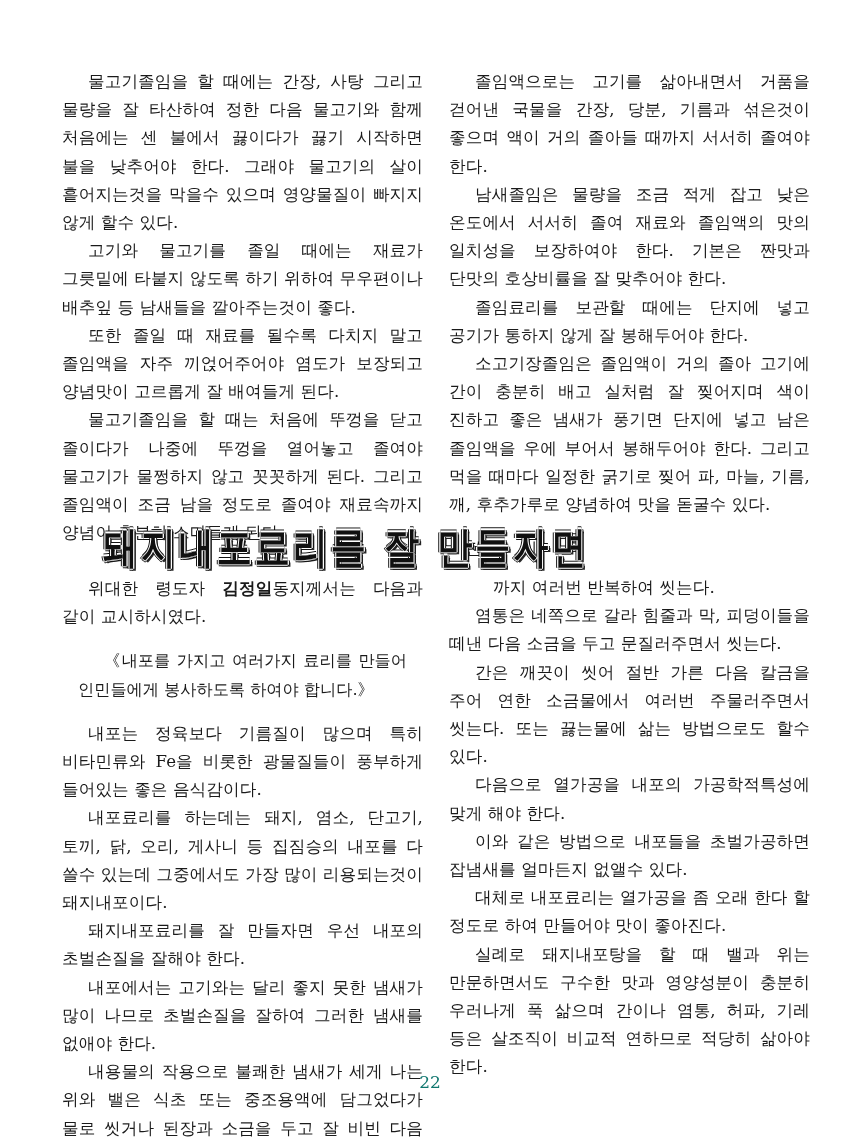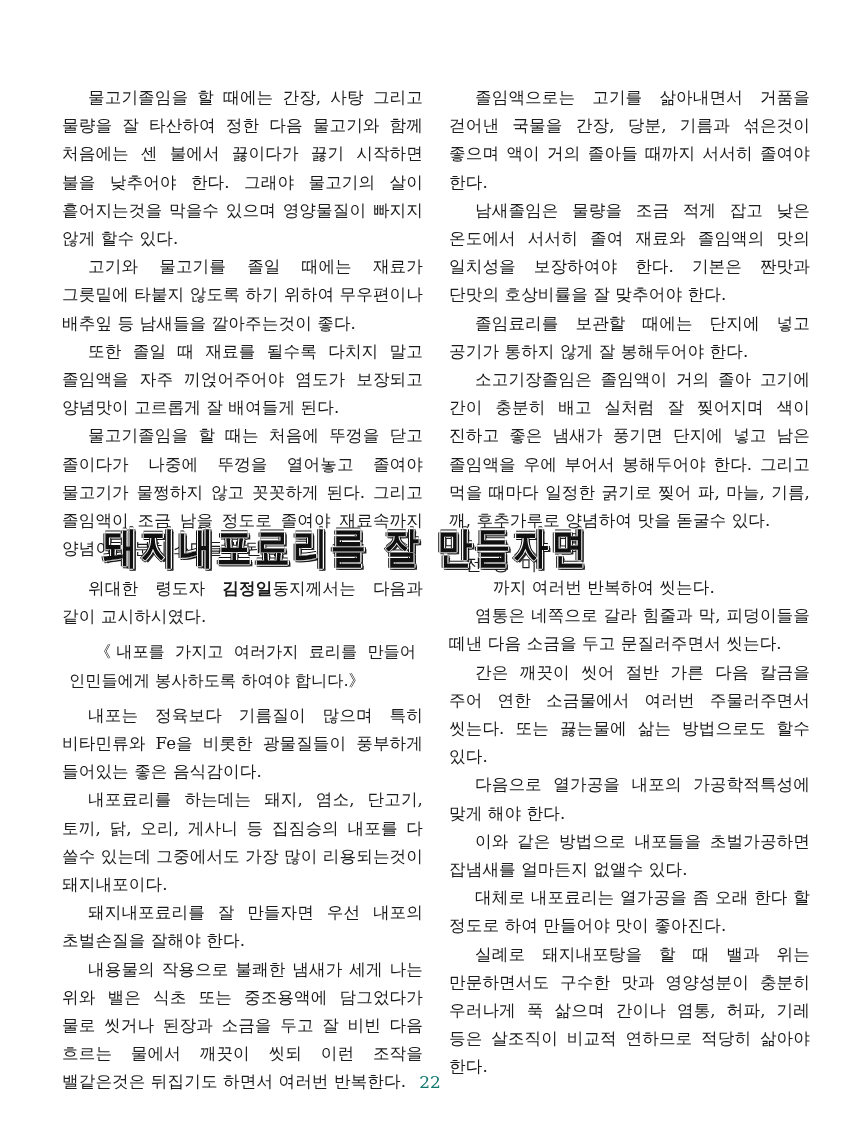--- a/index.html
+++ b/index.html
@@ -45,21 +45,21 @@
     text-justify: inter-character;
     font-size: 16.6px;
     line-height: 28.2px;
     letter-spacing: 0.1px;
     word-break: keep-all;
     hyphens: none;
   }
 
   
   p.quote {
-    margin: 7px;
+    margin: 16px;
     text-indent: 26px;
     text-align: justify;
     text-justify: inter-character;
     font-family: "DejaVu Sans", "Liberation Sans", sans-serif;
     font-size: 16.2px;
     line-height: 28.2px;
     word-break: keep-all;
   }
 
   .byline {
@@ -111,21 +111,21 @@
     text-align: center;
     font-size: 17px;
     color: #0f766e;
   }
 </style>
 </head>
 <body>
 
 <div class="page">
 
-  <div class="article" style="top:84px;">
+  <div class="article" style="top:68px;">
     <div class="columns">
 
       <div class="col">
         <p class="para">물고기졸임을 할 때에는 간장, 사탕 그리고 물량을 잘 타산하여 정한 다음 물고기와 함께 처음에는 센 불에서 끓이다가 끓기 시작하면 불을 낮추어야 한다. 그래야 물고기의 살이 흩어지는것을 막을수 있으며 영양물질이 빠지지 않게 할수 있다.</p>
         <p class="para">고기와 물고기를 졸일 때에는 재료가 그릇밑에 타붙지 않도록 하기 위하여 무우편이나 배추잎 등 남새들을 깔아주는것이 좋다.</p>
         <p class="para">또한 졸일 때 재료를 될수록 다치지 말고 졸임액을 자주 끼얹어주어야 염도가 보장되고 양념맛이 고르롭게 잘 배여들게 된다.</p>
         <p class="para">물고기졸임을 할 때는 처음에 뚜껑을 닫고 졸이다가 나중에 뚜껑을 열어놓고 졸여야 물고기가 물쩡하지 않고 꼿꼿하게 된다. 그리고 졸임액이 조금 남을 정도로 졸여야 재료속까지 양념이 충분히 스며들게 된다.</p>
       </div>
 
       <div class="col">
@@ -145,20 +145,21 @@
 
   <div class="article" style="top:574px;">
     <div class="columns">
 
       <div class="col">
         <p class="para"><span>위대한 령도자 </span><span class="bold-name">김정일</span><span>동지께서는 다음과 같이 교시하시였다.</span></p>
         <p class="quote">《내포를 가지고 여러가지 료리를 만들어 인민들에게 봉사하도록 하여야 합니다.》</p>
         <p class="para">내포는 정육보다 기름질이 많으며 특히 비타민류와 Fe을 비롯한 광물질들이 풍부하게 들어있는 좋은 음식감이다.</p>
         <p class="para">내포료리를 하는데는 돼지, 염소, 단고기, 토끼, 닭, 오리, 게사니 등 집짐승의 내포를 다 쓸수 있는데 그중에서도 가장 많이 리용되는것이 돼지내포이다.</p>
         <p class="para">돼지내포료리를 잘 만들자면 우선 내포의 초벌손질을 잘해야 한다.</p>
+        <p class="para">내포에서는 고기와는 달리 좋지 못한 냄새가 많이 나므로 초벌손질을 잘하여 그러한 냄새를 없애야 한다.</p>
         <p class="para">내용물의 작용으로 불쾌한 냄새가 세게 나는 위와 밸은 식초 또는 중조용액에 담그었다가 물로 씻거나 된장과 소금을 두고 잘 비빈 다음 흐르는 물에서 깨끗이 씻되 이런 조작을 밸같은것은 뒤집기도 하면서 여러번 반복한다.</p>
 
       </div>
 
       <div class="col">
         <p class="para" style="text-indent:0;margin-left:44px;">까지 여러번 반복하여 씻는다.</p>
         <p class="para">염통은 네쪽으로 갈라 힘줄과 막, 피덩이들을 떼낸 다음 소금을 두고 문질러주면서 씻는다.</p>
         <p class="para">간은 깨끗이 씻어 절반 가른 다음 칼금을 주어 연한 소금물에서 여러번 주물러주면서 씻는다. 또는 끓는물에 삶는 방법으로도 할수 있다.</p>
         <p class="para">다음으로 열가공을 내포의 가공학적특성에 맞게 해야 한다.</p>
         <p class="para">이와 같은 방법으로 내포들을 초벌가공하면 잡냄새를 얼마든지 없앨수 있다.</p>

